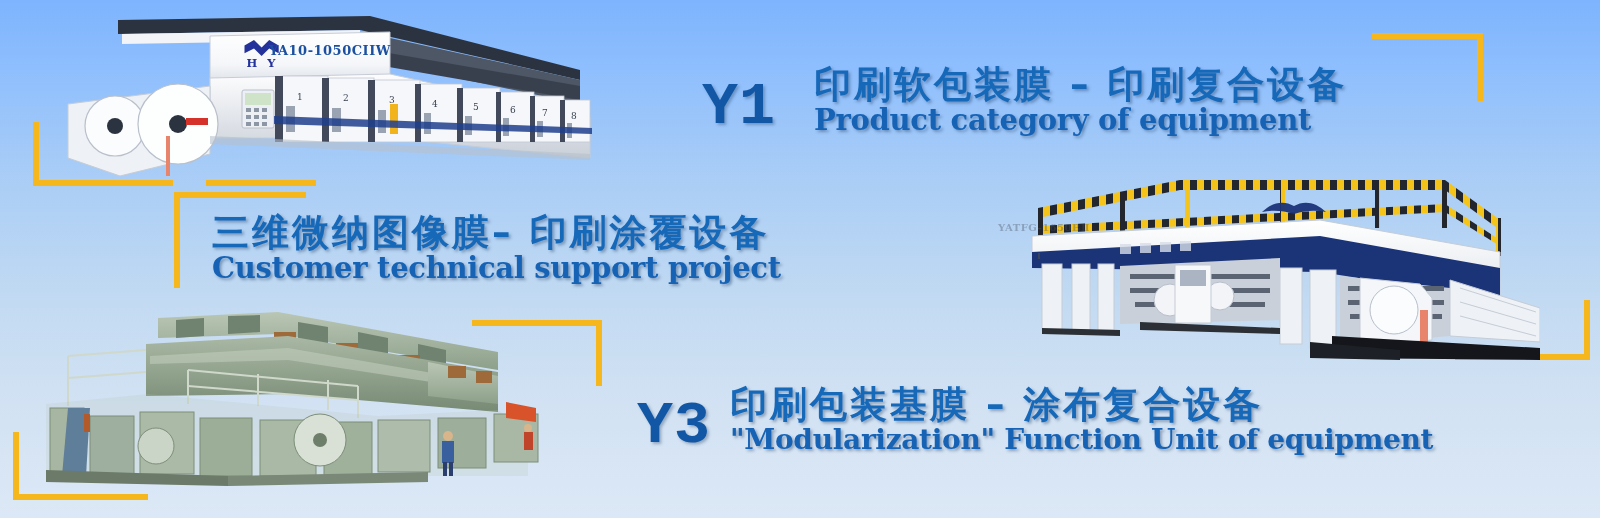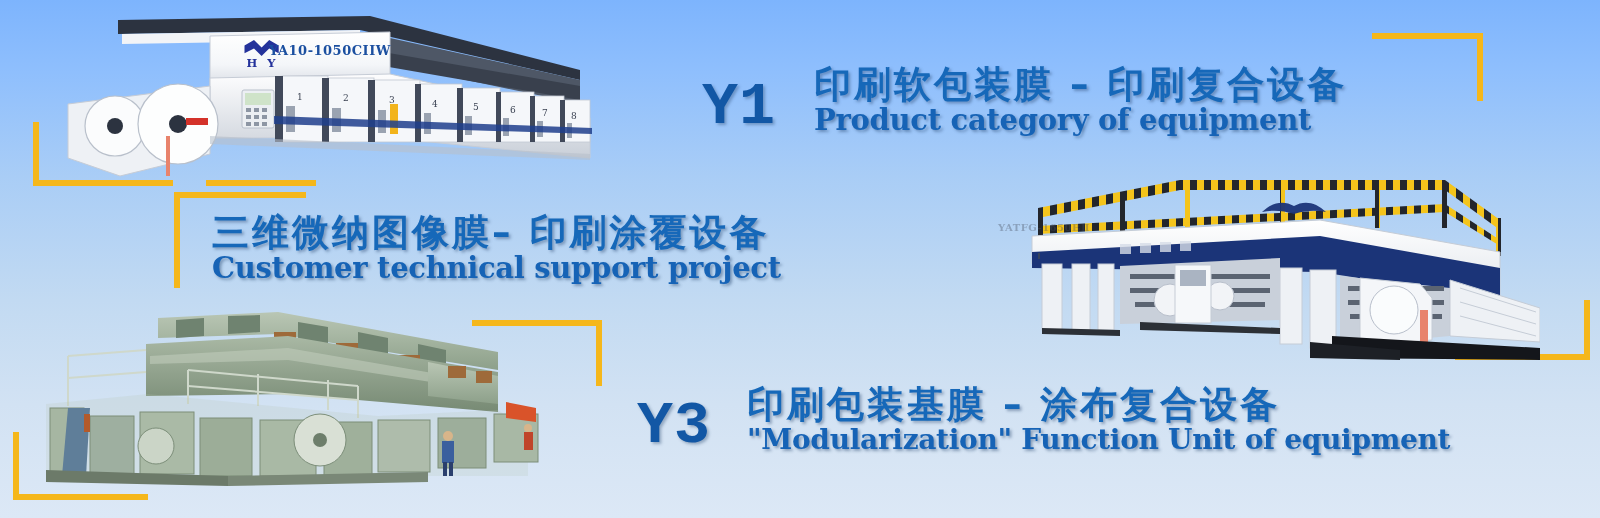--- a/index.html
+++ b/index.html
@@ -382,19 +382,19 @@
 
   <div class="txtblock" style="left:212px;top:212px;">
     <div class="lines" style="">
       <div class="cn">三维微纳图像膜– 印刷涂覆设备</div>
       <div class="en">Customer technical support project</div>
     </div>
   </div>
 
   <div class="txtblock" style="left:637px;top:384px;">
     <div class="ycode">Y3</div>
-    <div class="lines" style="margin-left:36px;">
+    <div class="lines" style="margin-left:19px;">
       <div class="cn">印刷包装基膜 –  涂布复合设备</div>
       <div class="en" style="font-size:28px;">"Modularization" Function Unit of equipment</div>
     </div>
   </div>
 
 </div>
 
 </body></html>

